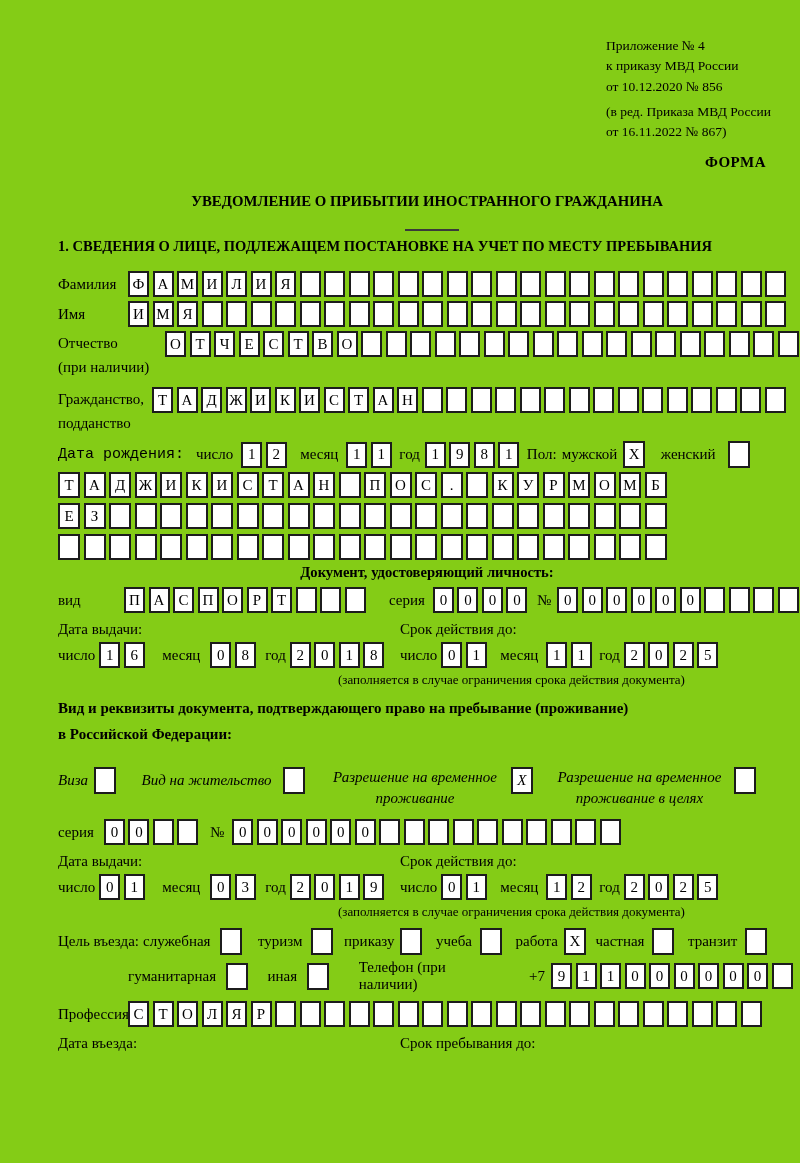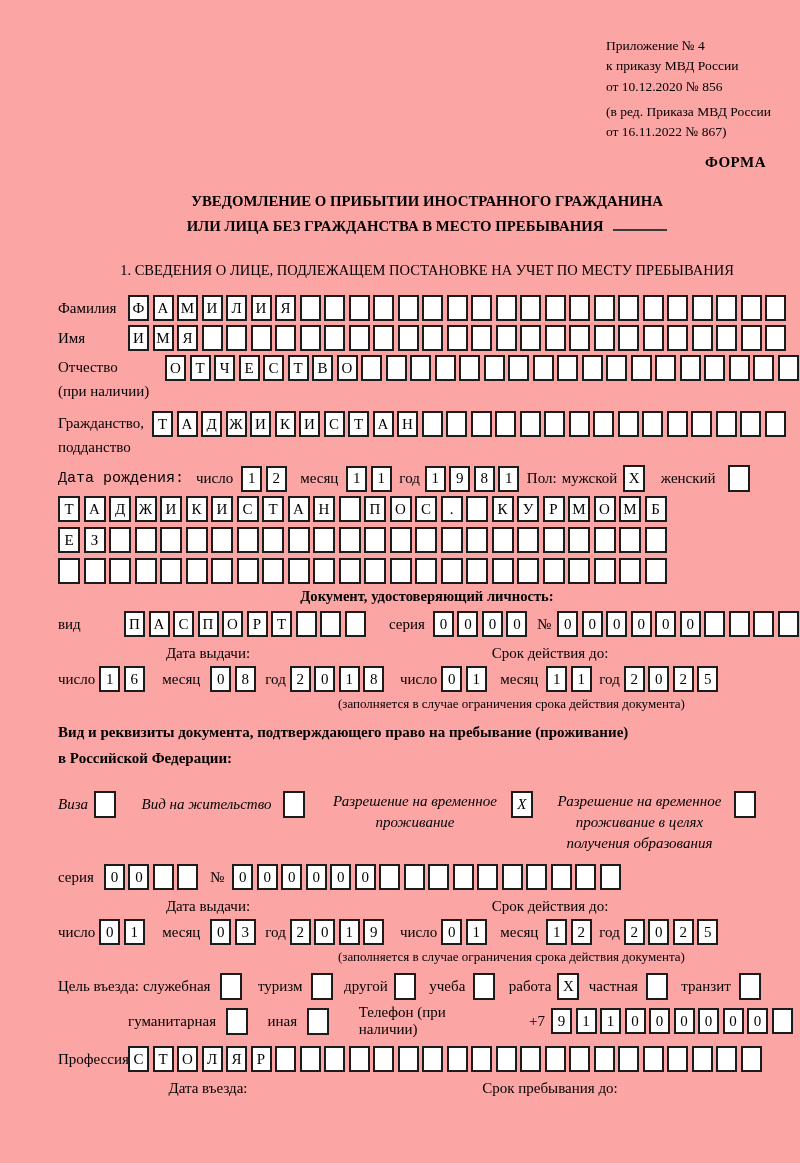--- a/index.html
+++ b/index.html
@@ -1,37 +1,37 @@
 <!DOCTYPE html>
 <html><head>
 <meta charset="utf-8">
 <style>
   html,body{margin:0;padding:0;background:#fff;}
   .page{width:800px;height:1163px;box-sizing:border-box;padding:36px 4px 0 58px;
-        background:#fca5a5;color:#000;font-family:"Liberation Serif",serif;font-size:15px;
+        background:#84cc16;color:#000;font-family:"Liberation Serif",serif;font-size:15px;
         overflow:hidden;position:relative;}
   .hdr-right{margin-left:auto;width:190px;font-size:13.5px;line-height:1.5;}
   .hdr-right .ed{margin-top:5px;}
   .form-label{text-align:right;padding-right:30px;font-weight:bold;margin-top:12px;letter-spacing:.5px;}
   .title{text-align:center;font-weight:bold;font-size:14.8px;margin-top:18px;line-height:1.65;}
   .tuline{display:inline-block;width:54px;border-bottom:2px solid #3a3a3a;margin-left:10px;}
-  .sec{font-weight:normal;font-size:14.5px;margin-top:24px;margin-bottom:16px;white-space:nowrap;text-align:center;}
+  .sec{font-weight:bold;font-size:14.5px;margin-bottom:16px;white-space:nowrap;}
   .row{display:flex;align-items:center;margin-bottom:4px;}
   .rowtop{align-items:flex-start;}
   .cells{display:flex;flex:none;}
   .cell{box-sizing:border-box;flex:none;width:21px;height:26px;border:2px solid #1c1c1c;
         margin-right:3.5px;display:flex;align-items:center;justify-content:center;
         font-size:15px;background:#fff;}
   .cells.place .cell{width:22px;}
   .checkbox{width:22px;height:27px;}
   .lblcol{flex:none;line-height:24px;}
   .stack{display:flex;flex-direction:column;}
   .dochead{text-align:center;font-weight:bold;font-size:14.6px;margin:4px 0 6px 0;}
   .datepair{display:flex;margin-top:8px;}
-  .datehead{text-align:center;margin-bottom:4px;width:300px;}
+  .datehead{text-align:left;margin-bottom:4px;width:300px;}
   .dateline{display:flex;align-items:center;}
   .note{font-size:13px;white-space:nowrap;margin-top:4px;margin-left:-62px;}
   .cbtext{display:inline-flex;flex-direction:column;text-align:center;line-height:21px;flex:none;}
   .para{line-height:1.7;font-weight:bold;}
 </style>
 </head>
 <body>
 
 <div class="page">
 
@@ -40,21 +40,21 @@
     <div>к приказу МВД России</div>
     <div>от 10.12.2020 № 856</div>
     <div class="ed">(в ред. Приказа МВД России</div>
     <div>от 16.11.2022 № 867)</div>
   </div>
   <div class="form-label">ФОРМА</div>
 
   <div class="title">
     <div>УВЕДОМЛЕНИЕ О ПРИБЫТИИ ИНОСТРАННОГО ГРАЖДАНИНА</div>
     <div>
-      <span>ИЛИ ЛИЦА БЕЗ ГРАЖДАНСТВА В МЕСТО ПРЕБЫВАНИЯ</span><span class="tuline"></span>
+      <span class="tuline"></span>
     </div>
   </div>
 
   <div class="sec">1. СВЕДЕНИЯ О ЛИЦЕ, ПОДЛЕЖАЩЕМ ПОСТАНОВКЕ НА УЧЕТ ПО МЕСТУ ПРЕБЫВАНИЯ</div>
 
   <div class="row">
     <span class="lblcol" style="width:70px">Фамилия</span>
     <span class="cells">
         <span class="cell">Ф</span>
         <span class="cell">А</span>
@@ -395,21 +395,20 @@
     <span style="line-height:27px;margin:0 12px 0 22px;">Вид на жительство</span>
     <span class="cell checkbox"></span>
     <span class="cbtext" style="width:176px;margin-left:18px;">
       <span>Разрешение на временное</span>
       <span>проживание</span>
     </span>
     <span class="cell checkbox" style="margin-left:8px;">X</span>
     <span class="cbtext" style="width:178px;margin-left:14px;">
       <span>Разрешение на временное</span>
       <span>проживание в целях</span>
-      <span>получения образования</span>
     </span>
     <span class="cell checkbox" style="margin-left:6px;"></span>
   </div>
 
   <div class="row" style="margin-top:10px;">
     <span style="margin-right:10px;">серия</span>
     <span class="cells">
         <span class="cell">0</span>
         <span class="cell">0</span>
         <span class="cell"></span>
@@ -483,21 +482,21 @@
       <div class="note">(заполняется в случае ограничения срока действия документа)</div>
     </div>
   </div>
 
   <div class="row" style="margin-top:8px;">
     <span style="margin-right:4px;">Цель въезда:</span>
     <span style="margin-right:10px;">служебная</span>
     <span class="cell checkbox"></span>
     <span style="margin:0 8px 0 12px;">туризм</span>
     <span class="cell checkbox"></span>
-    <span style="margin:0 6px 0 8px;">другой</span>
+    <span style="margin:0 6px 0 8px;">приказу</span>
     <span class="cell checkbox"></span>
     <span style="margin:0 8px 0 10px;">учеба</span>
     <span class="cell checkbox"></span>
     <span style="margin:0 6px 0 10px;">работа</span>
     <span class="cell checkbox">X</span>
     <span style="margin:0 8px 0 6px;">частная</span>
     <span class="cell checkbox"></span>
     <span style="margin:0 8px 0 10px;">транзит</span>
     <span class="cell checkbox"></span>
   </div>

